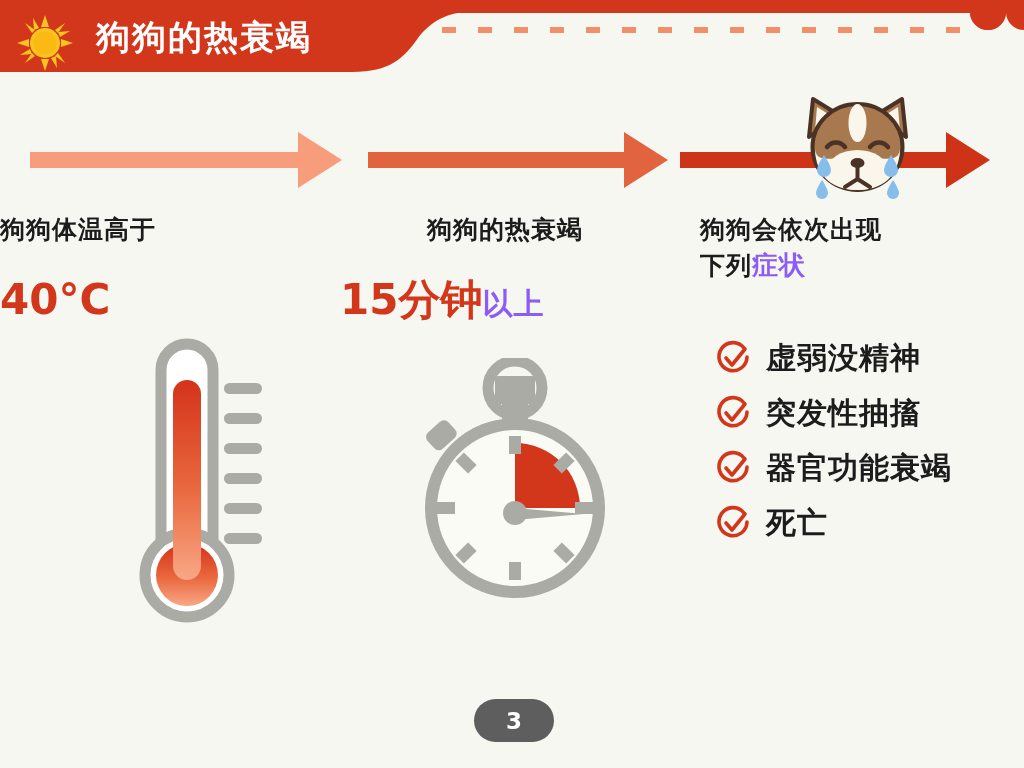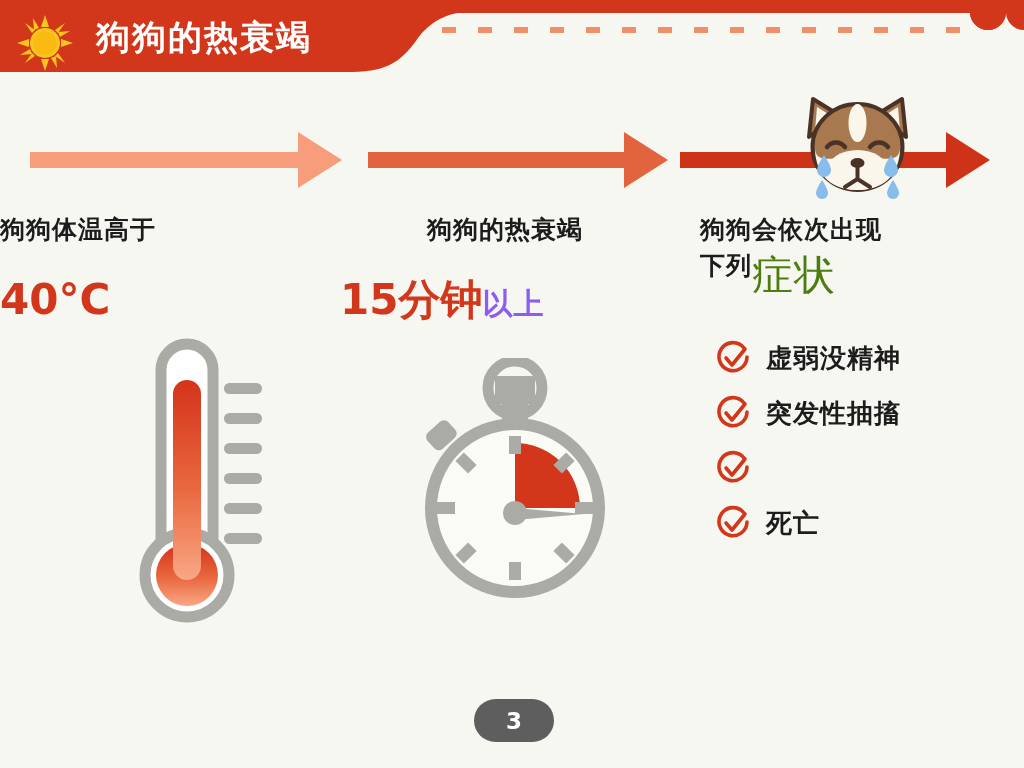--- a/index.html
+++ b/index.html
@@ -34,42 +34,42 @@
   }
   .big-red{
     font-size:42px; font-weight:bold; color:#D3371B;
     line-height:52px; letter-spacing:0px;margin-top:26px;
   }
   .suffix-small{
     font-size:30px; font-weight:bold; color:#8b5cf6;
     letter-spacing:1px;
   }
   .inline-red{
-    font-size:41px; font-weight:normal; color:#4d7c0f; letter-spacing:1px;
+    font-size:26px; font-weight:bold; color:#8b5cf6; letter-spacing:1px;
   }
 
   #col1{ left:0px; top:212px; width:350px; text-align:left; }
   #col2{ left:340px; top:212px; width:330px; text-align:center; }
   #col3{ left:700px; top:212px; width:320px; text-align:left; }
 
   #col3 .col-head{ font-size:25px; }
   .line2{ display:flex; align-items:flex-start; }
 
   
   .thermo{ position:absolute; left:128px; top:332px; width:140px; height:300px; }
   .stopwatch{ position:absolute; left:398px; top:358px; width:235px; height:245px; }
 
   
   .symptoms{ position:absolute; left:714px; top:330px; width:310px; }
   .symptom{
     display:flex; align-items:center; height:55px;
   }
   .check-icon{ width:40px; height:40px; flex:0 0 40px; margin-right:12px; }
   .symptom-label{
-    font-size:26px; font-weight:bold; color:#1C1C1C; letter-spacing:1px;
+    font-size:30px; font-weight:bold; color:#1C1C1C; letter-spacing:1px;
     line-height:32px;
   }
 
   
   .page-badge{
     position:absolute; left:474px; top:699px;
     width:80px; height:43px; border-radius:22px;
     background:#5E5E5E; color:#FFFFFF;
     font-size:23px; font-weight:bold;
     display:flex; align-items:center; justify-content:center;
@@ -247,20 +247,21 @@
     </svg>
     <span class="symptom-label">突发性抽搐</span>
   </div>
 
 
   <div class="symptom">
     <svg class="check-icon" viewBox="0 0 40 40">
       <path d="M30,10 A14,14 0 1 0 33,19" fill="none" stroke="#D3371B" stroke-width="3.6" stroke-linecap="round"></path>
       <path d="M12,20 L18,27 L31,11" fill="none" stroke="#D3371B" stroke-width="3.6" stroke-linecap="round" stroke-linejoin="round"></path>
     </svg>
+    <span class="symptom-label">器官功能衰竭</span>
   </div>
 
   <div class="symptom">
     <svg class="check-icon" viewBox="0 0 40 40">
       <path d="M30,10 A14,14 0 1 0 33,19" fill="none" stroke="#D3371B" stroke-width="3.6" stroke-linecap="round"></path>
       <path d="M12,20 L18,27 L31,11" fill="none" stroke="#D3371B" stroke-width="3.6" stroke-linecap="round" stroke-linejoin="round"></path>
     </svg>
     <span class="symptom-label">死亡</span>
   </div>
 

